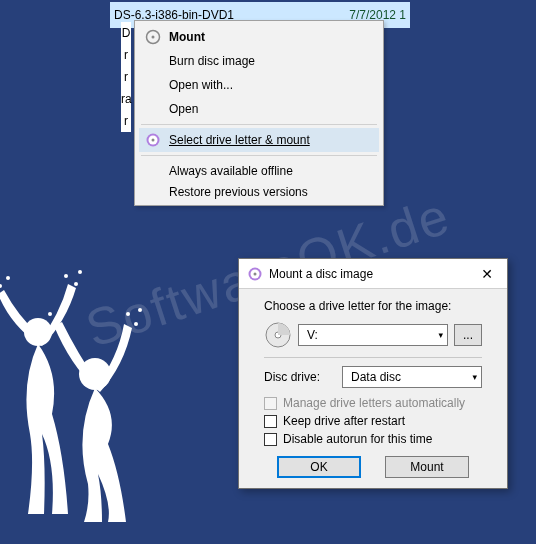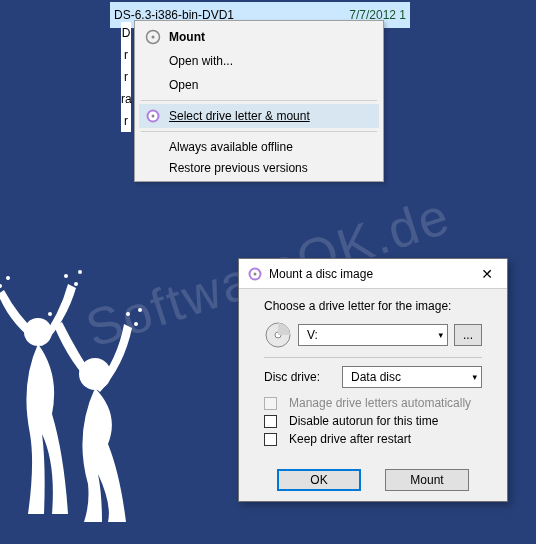--- a/index.html
+++ b/index.html
@@ -118,34 +118,34 @@
     font-size: 9px; color: #000;
   }
   .btn-browse {
     width: 28px; height: 22px;
     border: 1px solid #7a7a7a;
     background: #e1e1e1;
     display: flex; align-items: center; justify-content: center;
   }
   .hr { height: 1px; background: #c8c8c8; margin: 4px 0 8px; }
   .chk-row {
-    display: flex; align-items: flex-end; gap: 12px;
+    display: flex; align-items: flex-end; gap: 6px;
     margin-bottom: 4px;
   }
   .chk {
     width: 13px; height: 13px;
     border: 1px solid #333;
     background: #fff;
     display: inline-block;
   }
   .chk.disabled { border-color: #b0b0b0; background: #f4f4f4; }
   .chk-label.disabled { color: #888; }
   .dlg-buttons {
     display: flex; gap: 24px; justify-content: center;
-    margin-top: 23px;
+    margin-top: 10px;
   }
   .dlg-btn {
     width: 84px; height: 22px;
     border: 1px solid #7a7a7a;
     background: #e1e1e1;
     display: flex; align-items: center; justify-content: center;
   }
   .dlg-btn.primary {
     border: 2px solid #0078d7;
   }
@@ -195,20 +195,23 @@
   <div class="menu-item bold">
     <span class="mi-icon">
       <svg viewBox="0 0 16 16">
           <circle cx="8" cy="8" r="6.5" fill="none" stroke="#888" stroke-width="1.5"></circle>
           <circle cx="8" cy="8" r="1.5" fill="#888"></circle>
         </svg>
     </span>
     <span>Mount</span>
   </div>
   <div class="menu-item">
+    <span>Burn disc image</span>
+  </div>
+  <div class="menu-item">
     <span>Open with...</span>
   </div>
   <div class="menu-item">
     <span>Open</span>
   </div>
   <div class="menu-sep"></div>
   <div class="menu-item highlight">
     <span class="mi-icon">
       <svg viewBox="0 0 16 16">
           <circle cx="8" cy="8" r="6.5" fill="#b080e0"></circle>
@@ -266,25 +269,25 @@
         <span>Data disc</span>
         <span class="arrow">▾</span>
       </div>
     </div>
     <div class="chk-row">
       <span class="chk disabled"></span>
       <span class="chk-label disabled">Manage drive letters automatically</span>
     </div>
     <div class="chk-row">
       <span class="chk"></span>
-      <span>Disable autorun for this time</span>
+      <span>Keep drive after restart</span>
     </div>
     <div class="chk-row">
       <span class="chk"></span>
-      <span>Keep drive after restart</span>
+      <span>Disable autorun for this time</span>
     </div>
     <div class="dlg-buttons">
       <div class="dlg-btn primary">
         <span>OK</span>
       </div>
       <div class="dlg-btn">
         <span>Mount</span>
       </div>
     </div>
   </div>

